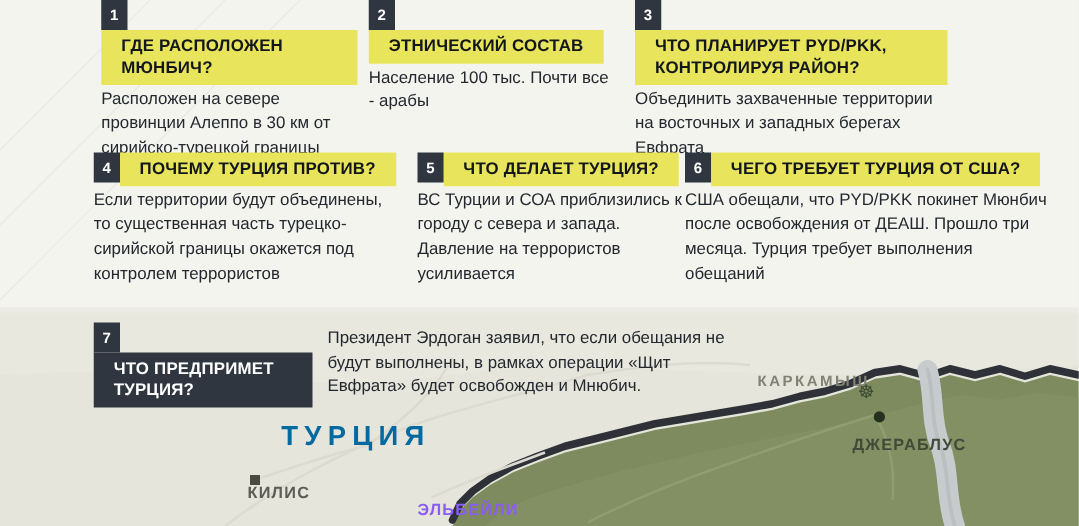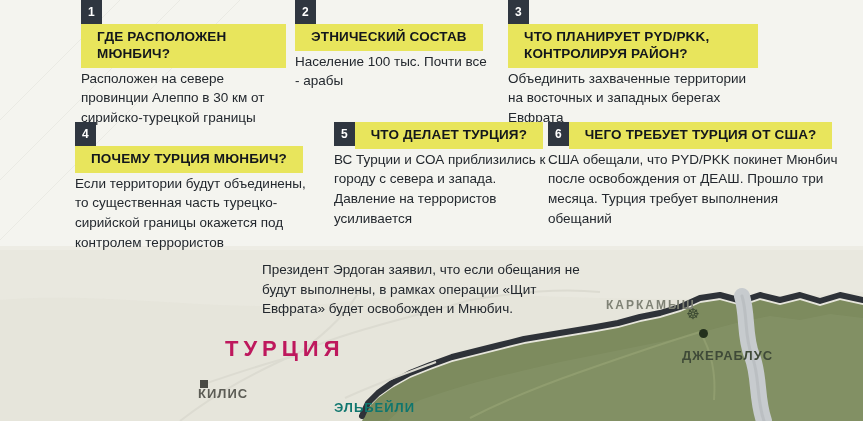--- a/index.html
+++ b/index.html
@@ -36,40 +36,40 @@
     font-family: "Liberation Sans", sans-serif;
     color: #8b8b82;
     letter-spacing: 3px;
     font-weight: bold;
     white-space: nowrap;
   }
   .label-turkey {
     left: 225px;
     top: 336px;
     font-size: 22px;
-    color: #be185d;
+    color: #0369a1;
     letter-spacing: 5px;
   }
   .label-karkamys {
     left: 606px;
     top: 298px;
     font-size: 12px;
     color: #7f8275;
     letter-spacing: 2px;
   }
   .city {
     position: absolute;
     font-size: 13px;
     font-weight: bold;
     color: #5c5c55;
     letter-spacing: 1px;
     white-space: nowrap;
   }
   .city-kilis { left: 198px; top: 386px; }
-  .city-elbeyli { left: 334px; top: 400px; color:#0f766e; }
+  .city-elbeyli { left: 334px; top: 400px; color:#8b5cf6; }
   .city-dzherablus { left: 682px; top: 348px; color:#3f4a38; }
   .dot {
     position: absolute;
     width: 8px;
     height: 8px;
     background: #4a4a44;
   }
   .dot-kilis { left: 200px; top: 380px; }
   .dot-dzherablus {
     left: 699px; top: 329px;
@@ -200,37 +200,42 @@
 
   <div class="block b3">
     <div class="hdr-wrap">
       <span class="num-box">3</span><span class="title-box">ЧТО ПЛАНИРУЕТ PYD/PKK, КОНТРОЛИРУЯ РАЙОН?</span>
     </div>
     <div class="body">Объединить захваченные территории на восточных и западных берегах Евфрата</div>
   </div>
 
   <div class="block b4">
     <div class="hdr-wrap">
-      <span class="num-box">4</span><span class="title-box">ПОЧЕМУ ТУРЦИЯ МЮНБИЧ?</span>
+      <span class="num-box">4</span><span class="title-box">ПОЧЕМУ ТУРЦИЯ ПРОТИВ?</span>
     </div>
     <div class="body">Если территории будут объединены, то существенная часть турецко-сирийской границы окажется под контролем террористов</div>
   </div>
 
   <div class="block b5">
     <div class="hdr-wrap">
       <span class="num-box">5</span><span class="title-box">ЧТО ДЕЛАЕТ ТУРЦИЯ?</span>
     </div>
     <div class="body">ВС Турции и СОА приблизились к городу с севера и запада. Давление на террористов усиливается</div>
   </div>
 
   <div class="block b6">
     <div class="hdr-wrap">
       <span class="num-box">6</span><span class="title-box">ЧЕГО ТРЕБУЕТ ТУРЦИЯ ОТ США?</span>
     </div>
     <div class="body">США обещали, что PYD/PKK покинет Мюнбич после освобождения от ДЕАШ. Прошло три месяца. Турция требует выполнения обещаний</div>
   </div>
 
+  <div class="block b7">
+    <div class="hdr-wrap">
+      <span class="num-box">7</span><span class="title-box dark">ЧТО ПРЕДПРИМЕТ ТУРЦИЯ?</span>
+    </div>
+  </div>
 
   <div class="block b7-text">
     <div class="body" style="margin-top:2px;">Президент Эрдоган заявил, что если обещания не будут выполнены, в рамках операции «Щит Евфрата» будет освобожден и Мнюбич.</div>
   </div>
 
 </div>
 
 </body></html>

